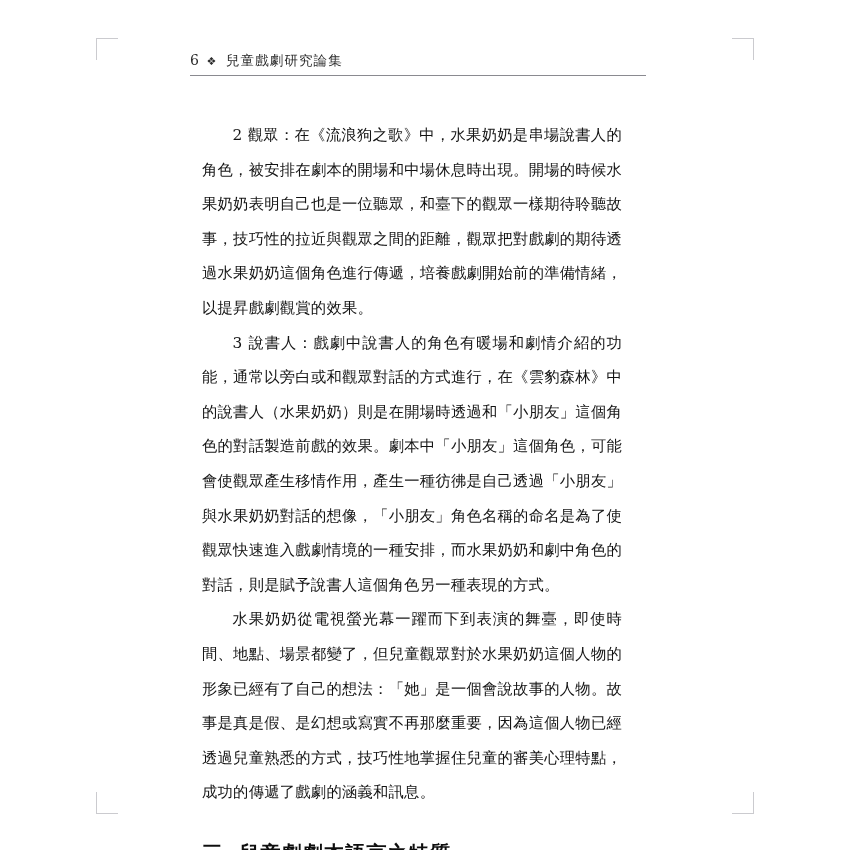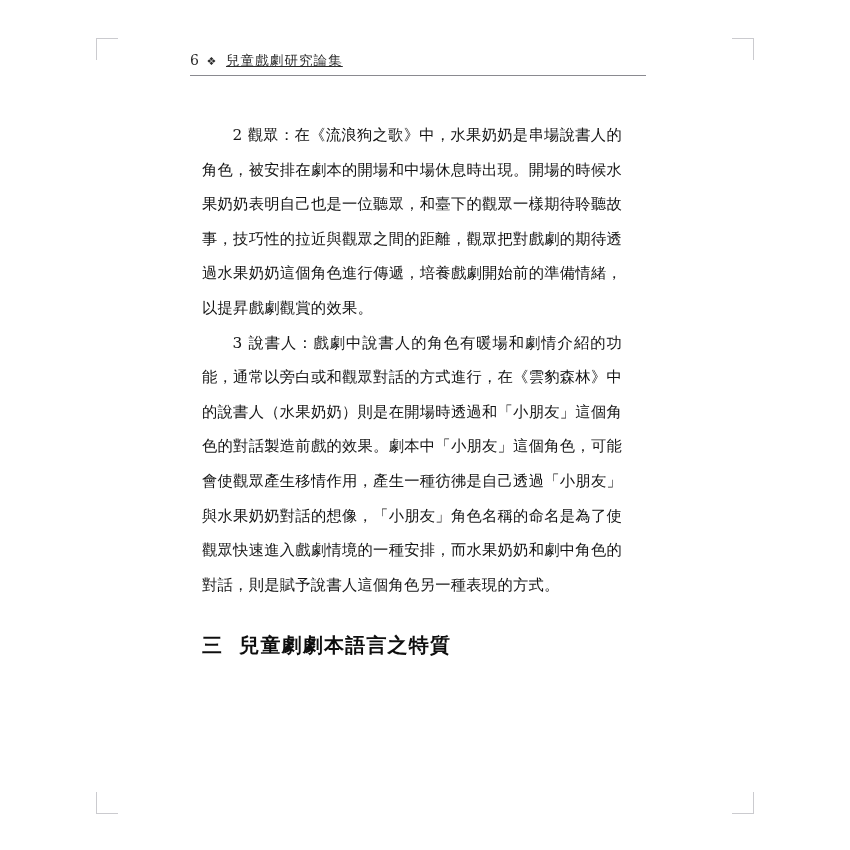--- a/index.html
+++ b/index.html
@@ -78,21 +78,20 @@
   }
   .rh-orn {
     font-size: 11px;
     line-height: 1;
     margin-right: 9px;
     color: #2b2b2b;
   }
   .rh-title {
     font-size: 13.5px;
     letter-spacing: 1.1px;
-    text-decoration: underline;
   }
   .rh-rule {
     width: 456px;
     height: 1px;
     background: #8a8a90;
   }
 
   
   #textblock {
     position: absolute;
@@ -145,20 +144,21 @@
     </div>
     <div class="rh-rule"></div>
   </div>
 
   <div id="textblock">
 
     <p class="body">2 觀眾：在《流浪狗之歌》中，水果奶奶是串場說書人的角色，被安排在劇本的開場和中場休息時出現。開場的時候水果奶奶表明自己也是一位聽眾，和臺下的觀眾一樣期待聆聽故事，技巧性的拉近與觀眾之間的距離，觀眾把對戲劇的期待透過水果奶奶這個角色進行傳遞，培養戲劇開始前的準備情緒，以提昇戲劇觀賞的效果。</p>
 
     <p class="body cont">3 說書人：戲劇中說書人的角色有暖場和劇情介紹的功能，通常以旁白或和觀眾對話的方式進行，在《雲豹森林》中的說書人（水果奶奶）則是在開場時透過和「小朋友」這個角色的對話製造前戲的效果。劇本中「小朋友」這個角色，可能會使觀眾產生移情作用，產生一種彷彿是自己透過「小朋友」與水果奶奶對話的想像，「小朋友」角色名稱的命名是為了使觀眾快速進入戲劇情境的一種安排，而水果奶奶和劇中角色的對話，則是賦予說書人這個角色另一種表現的方式。</p>
 
+    <p class="body cont">水果奶奶從電視螢光幕一躍而下到表演的舞臺，即使時間、地點、場景都變了，但兒童觀眾對於水果奶奶這個人物的形象已經有了自己的想法：「她」是一個會說故事的人物。故事是真是假、是幻想或寫實不再那麼重要，因為這個人物已經透過兒童熟悉的方式，技巧性地掌握住兒童的審美心理特點，成功的傳遞了戲劇的涵義和訊息。</p>
 
     <div class="gap-before-heading"></div>
 
     <h2 class="section">
       <span class="sec-num">三</span><span>兒童劇劇本語言之特質</span>
     </h2>
 
   </div>
 </div>
 

